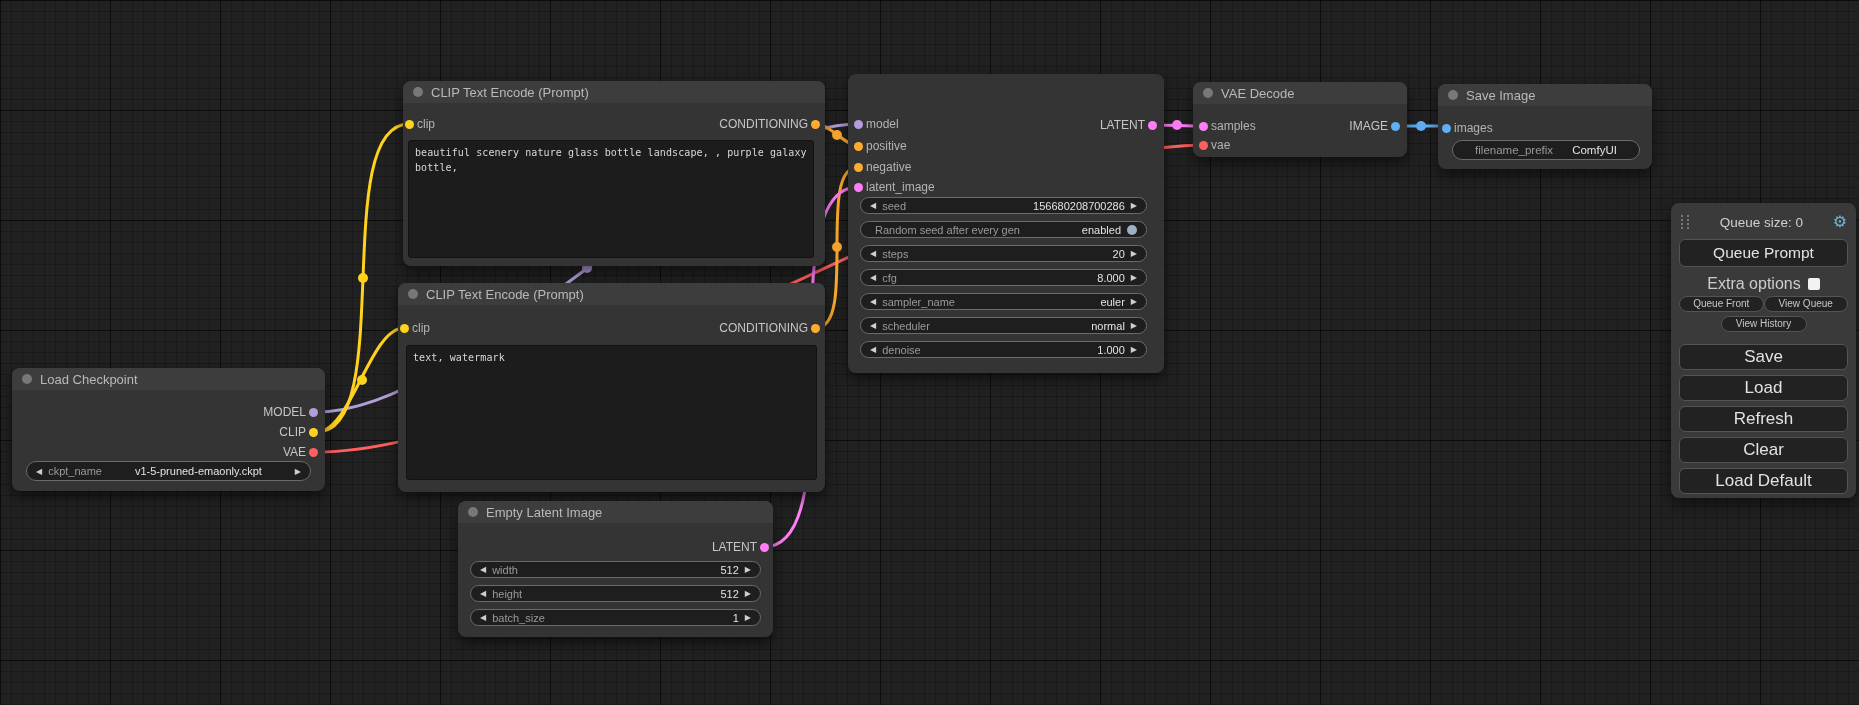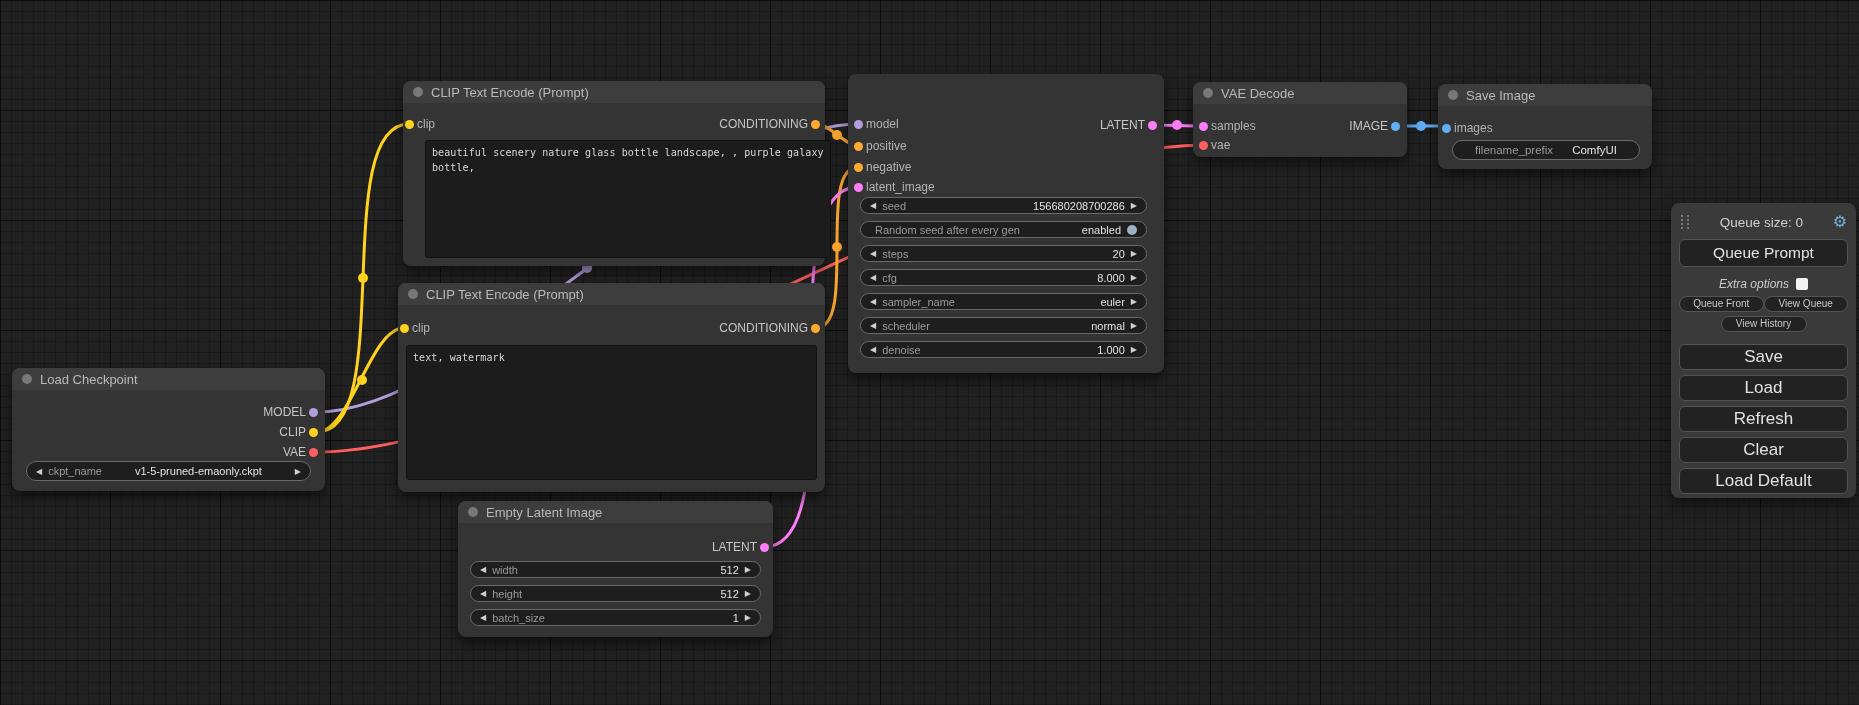--- a/index.html
+++ b/index.html
@@ -88,21 +88,21 @@
   .btn {
     display:block; width:100%;
     background:#222222; color:#e2e2e2;
     border:1px solid #545454; border-radius:6px;
     text-align:center; cursor:pointer;
     font-family:"Liberation Sans", sans-serif;
   }
   .btn-queue { height:28px; font-size:15.5px; line-height:26px; }
   .btn-big { height:26px; font-size:17px; line-height:24px; margin-top:5px; }
   .extra-row { display:flex; align-items:center; justify-content:center; gap:7px; margin-top:9px; height:15px; }
-  .extra-label { color:#cccccc; font-size:12px;font-style:italic; }
+  .extra-label { color:#cccccc; font-size:16px; }
   .checkbox { width:12px; height:12px; background:#f2f2f2; border-radius:2px; cursor:pointer; }
   .small-row { display:flex; margin-top:5px; }
   .btn-small {
     flex:1; height:16px; font-size:10px; line-height:14px;
     background:#222222; color:#c8c8c8;
     border:1px solid #545454; border-radius:8px; text-align:center; cursor:pointer;
     white-space:nowrap; overflow:hidden;
   }
   .history-row { display:flex; justify-content:center; margin-top:4px; }
   .history-row .btn-small { flex:0 0 86px; }
@@ -167,21 +167,21 @@
       <span>CLIP Text Encode (Prompt)</span>
     </div>
     <div class="port" style="left:2px; top:36px;">
       <span class="port-dot" style="background:var(--c-clip)"></span>
       <span>clip</span>
     </div>
     <div class="port out" style="right:5px; top:36px;">
       <span class="port-dot" style="background:var(--c-conditioning)"></span>
       <span>CONDITIONING</span>
     </div>
-    <div class="prompt-box" style="left:22px; top:59px; width:406px; height:118px;">beautiful scenery nature glass bottle landscape, , purple galaxy bottle,</div>
+    <div class="prompt-box" style="left:5px; top:59px; width:406px; height:118px;">beautiful scenery nature glass bottle landscape, , purple galaxy bottle,</div>
   </div>
 
   <div class="node" style="left:398px; top:283px; width:427px; height:209px;">
     <div class="node-title">
       <span class="collapse-dot"></span>
       <span>CLIP Text Encode (Prompt)</span>
     </div>
     <div class="port" style="left:2px; top:38px;">
       <span class="port-dot" style="background:var(--c-clip)"></span>
       <span>clip</span>

